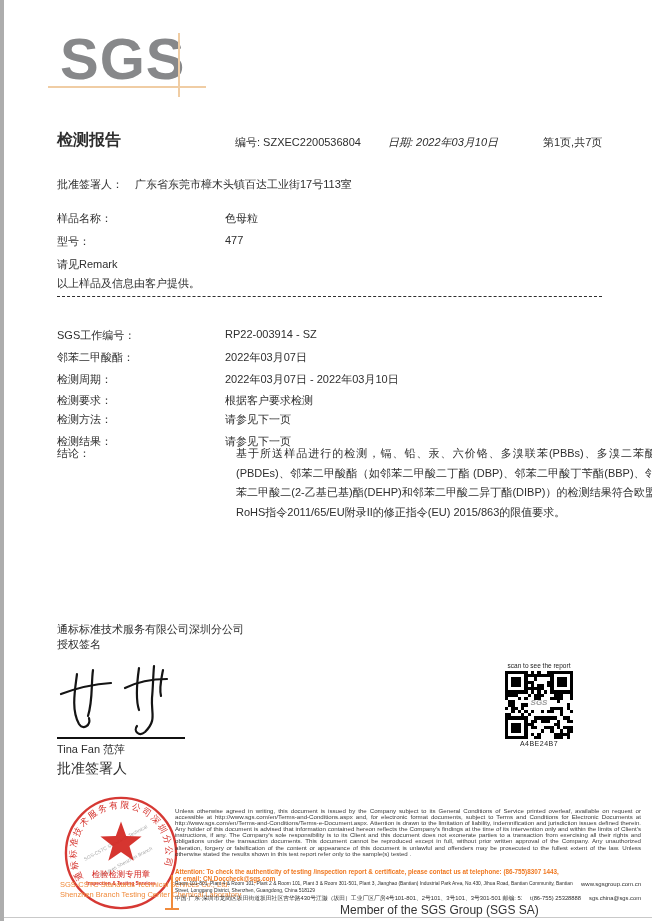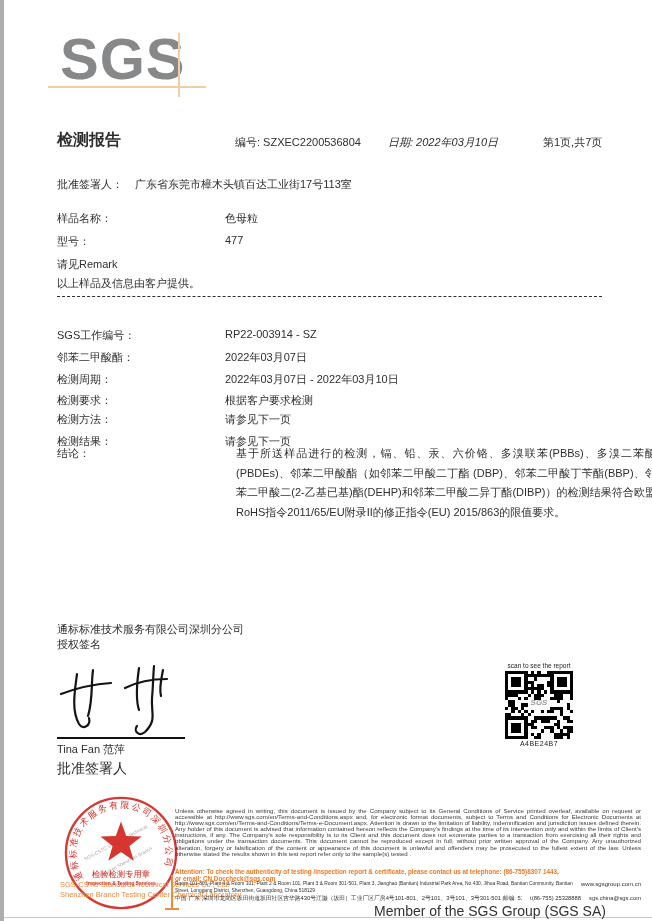--- a/index.html
+++ b/index.html
@@ -56,21 +56,21 @@
   .attention{position:absolute;left:175px;top:869px;width:466px;font-size:6.3px;line-height:6.6px;
              color:#f07820;font-weight:bold;}
   .addr{position:absolute;left:175px;top:881px;width:466px;color:#2f2f2f;}
   .addr .l1{display:flex;justify-content:space-between;font-size:4.9px;line-height:6.5px;}
   .addr .l1 .site{font-size:6px;white-space:nowrap;margin-left:4px;}
   .addr .l2{display:flex;font-size:5.8px;line-height:9px;white-space:nowrap;}
   .addr .l2 .cn{flex:1 1 auto;overflow:hidden;}
   .addr .l2 .ph{margin:0 8px;}
   .orange-v{position:absolute;left:171px;top:875px;width:2px;height:35px;background:#f08b3c;}
   .orange-h{position:absolute;left:165px;top:908px;width:14px;height:1.5px;background:#f08b3c;}
-  .member{position:absolute;left:340px;top:903px;width:300px;text-align:center;font-size:14px;color:#333;}
+  .member{position:absolute;left:340px;top:903px;width:300px;text-align:left;font-size:12px;color:#333;}
 </style>
 </head>
 <body>
 
 <div id="page">
   <div class="edge-left"></div>
   <div class="edge-bottom"></div>
 
   <div class="logo">SGS</div>
   <div class="logo-hline"></div>

